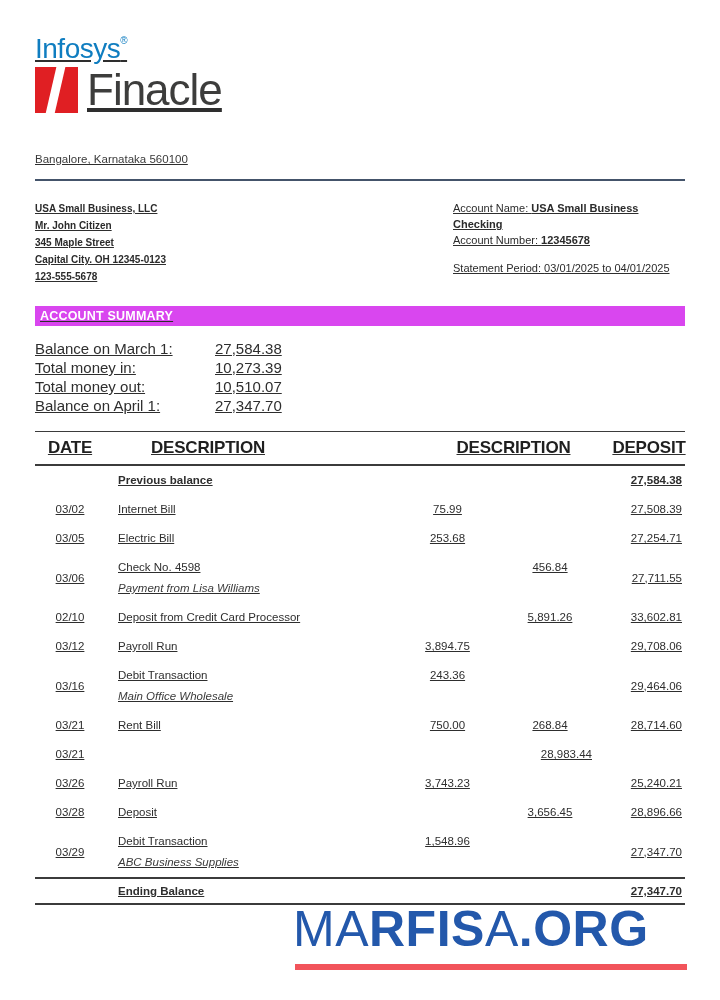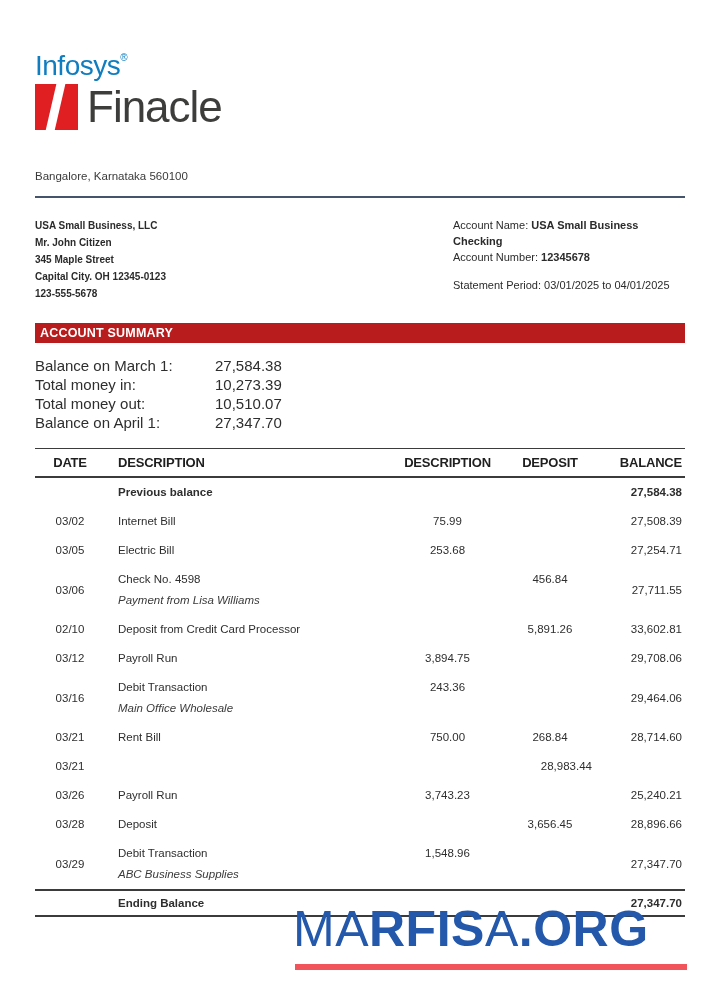--- a/index.html
+++ b/index.html
@@ -6,21 +6,21 @@
   html, body { background: #ffffff; }
   body { font-family: "Liberation Sans", sans-serif; color: #2e2e2e; }
 
   .page {
     position: relative;
     width: 720px;
     height: 1000px;
     background: #ffffff;
     overflow: hidden;
   }
-  .content { position: absolute; left: 35px; right: 35px; top: 17px; }
+  .content { position: absolute; left: 35px; right: 35px; top: 0; text-decoration: underline; }
 
   
   .logo-block { margin-top: 26px; }
   .infosys-word {
     font-size: 28px;
     color: #0f7dc0;
     letter-spacing: -0.5px;
     line-height: 30px;
   }
   .infosys-word sup { font-size: 10px; vertical-align: 14px; }
@@ -77,23 +77,24 @@
   .tx-table { margin-top: 16px; font-size: 11.5px; }
   .tx-grid {
     display: grid;
     grid-template-columns: 70px 285px 115px 90px 90px;
   }
   .tx-header {
     border-top: 1px solid #3b3b3b;
     border-bottom: 2px solid #3b3b3b;
     padding: 6px 0;
     font-weight: bold;
-    font-size: 13px;
+    font-size: 17px;
     letter-spacing: -0.2px;
     color: #1f1f1f;
+    gap: 33px;
   }
   .col-date { text-align: center; }
   .col-desc { padding-left: 13px; text-align: left; }
   .col-withdrawal { text-align: center; }
   .col-deposit { text-align: center; }
   .col-balance { text-align: right; padding-right: 3px; }
 
   .tx-row { padding: 7px 0; line-height: 15px; }
   .tx-row .cell-date { align-self: center; }
   .tx-row .cell-balance { align-self: center; }
@@ -156,21 +157,21 @@
           <div>Capital City. OH 12345-0123</div>
           <div>123-555-5678</div>
         </div>
       <div class="account-block">
         <div><span>Account Name: </span><span class="value-bold">USA Small Business Checking</span></div>
         <div><span>Account Number: </span><span class="value-bold">12345678</span></div>
         <div class="period-line"><span>Statement Period: </span><span>03/01/2025 to 04/01/2025</span></div>
       </div>
     </div>
 
-    <div class="summary-banner" style="background: #b91c1c;">ACCOUNT SUMMARY</div>
+    <div class="summary-banner" style="background: #d946ef;">ACCOUNT SUMMARY</div>
     <div class="summary-table" id="summary-table">
         <div class="summary-row">
           <div class="summary-label">Balance on March 1:</div>
           <div class="summary-value">27,584.38</div>
         </div>
         <div class="summary-row">
           <div class="summary-label">Total money in:</div>
           <div class="summary-value">10,273.39</div>
         </div>
         <div class="summary-row">

